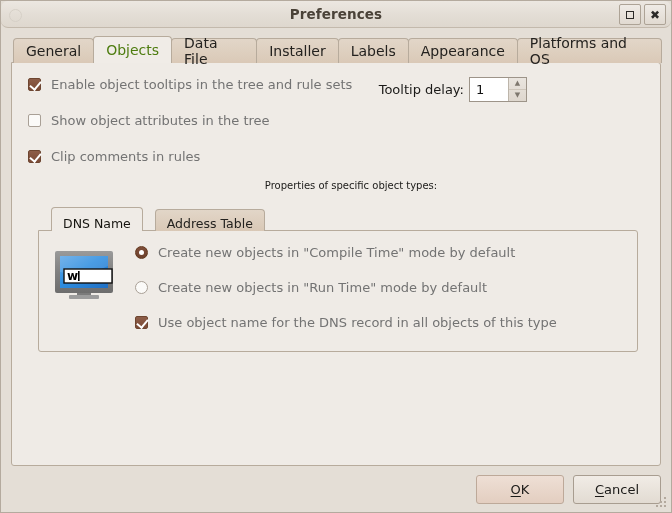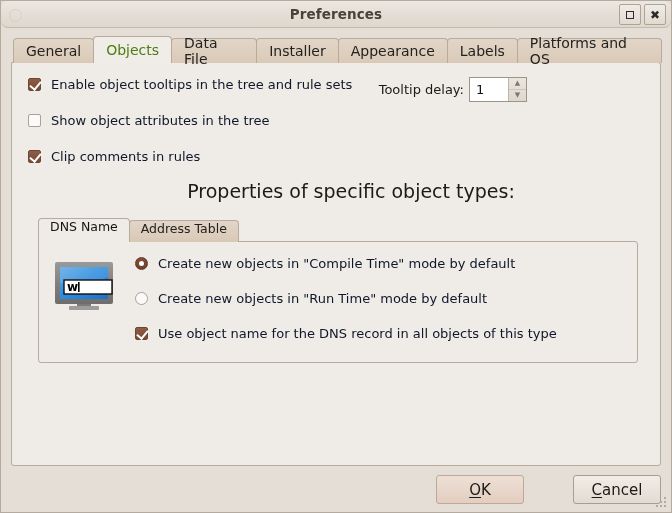--- a/index.html
+++ b/index.html
@@ -186,21 +186,21 @@
     content: "";
     position: absolute;
     left: 3px; top: 0px;
     width: 5px; height: 9px;
     border: solid #ffffff;
     border-width: 0 2px 2px 0;
     transform: rotate(40deg);
   }
   .opt-label {
     font-size: 13px;
-    color: #0f172a;
+    color: #737373;
     white-space: nowrap;
   }
 
   
   #tooltip-delay-group {
     position: absolute;
     right: 133px;
     top: 14px;
     display: flex;
     align-items: center;
@@ -241,49 +241,50 @@
     justify-content: center;
     font-size: 7px;
     color: #7e776e;
     line-height: 1;
   }
   .spin-btn.up { border-bottom: 1px solid #cec6bb; }
 
   
   #props-caption {
     text-align: center;
-    font-size: 19px;
+    font-size: 10px;
     color: #1b1a18;
     margin-top: 16px;
     margin-bottom: 16px;
     padding-left: 30px;
   }
 
   
   #inner-tabstrip {
     display: flex;
     align-items: flex-end;
     height: 24px;
     margin-left: 10px;
     position: relative;
     z-index: 3;
   }
   .itab {
     height: 22px;
     padding: 0 11px;
     display: flex;
-    align-items: flex-start;
+    align-items: flex-end;
     font-size: 12.5px;
     color: #24221f;
     background: linear-gradient(to bottom, #e2d6c8, #d9c8b6);
     border: 1px solid #b7ab9c;
     border-bottom: none;
     border-radius: 4px 4px 0 0;
     margin-right: -1px;
     box-sizing: border-box;
+    margin-left: 13px;
   }
   .itab.active {
     background: #efebe6;
     height: 24px;
     z-index: 4;
     color: #15140f;
   }
   #inner-panel {
     margin: -1px 6px 0 10px;
     height: 122px;
@@ -343,28 +344,27 @@
     right: 10px;
     bottom: 8px;
     display: flex;
     gap: 9px;
   }
   .dbtn {
     width: 88px;
     height: 29px;
     border: 1px solid #a89d90;
     border-radius: 3px;
-    font-size: 15px;
+    font-size: 13px;
     color: #1b1a18;
     display: flex;
     align-items: center;
     justify-content: center;
     box-sizing: border-box;
     background: linear-gradient(to bottom, #f1ece6, #e2dbd2);
-    margin-left: 40px;
   }
   .dbtn.default {
     background: linear-gradient(to bottom, #eedfd5, #e3cec0);
     border-color: #bda999;
   }
   .dbtn u { text-underline-offset: 2px; }
 
   
   #resize-grip {
     position: absolute;
@@ -418,24 +418,24 @@
       <div class="tab active">
           <span>Objects</span>
         </div>
       <div class="tab">
           <span>Data File</span>
         </div>
       <div class="tab">
           <span>Installer</span>
         </div>
       <div class="tab">
+          <span>Labels</span>
+        </div>
+      <div class="tab">
           <span>Appearance</span>
-        </div>
-      <div class="tab">
-          <span>Labels</span>
         </div>
       <div class="tab">
           <span>Platforms and OS</span>
         </div>
     </div>
 
     <div id="tabpanel">
 
       <div id="tooltip-delay-group">
         <span id="tooltip-delay-label">Tooltip delay:</span>

